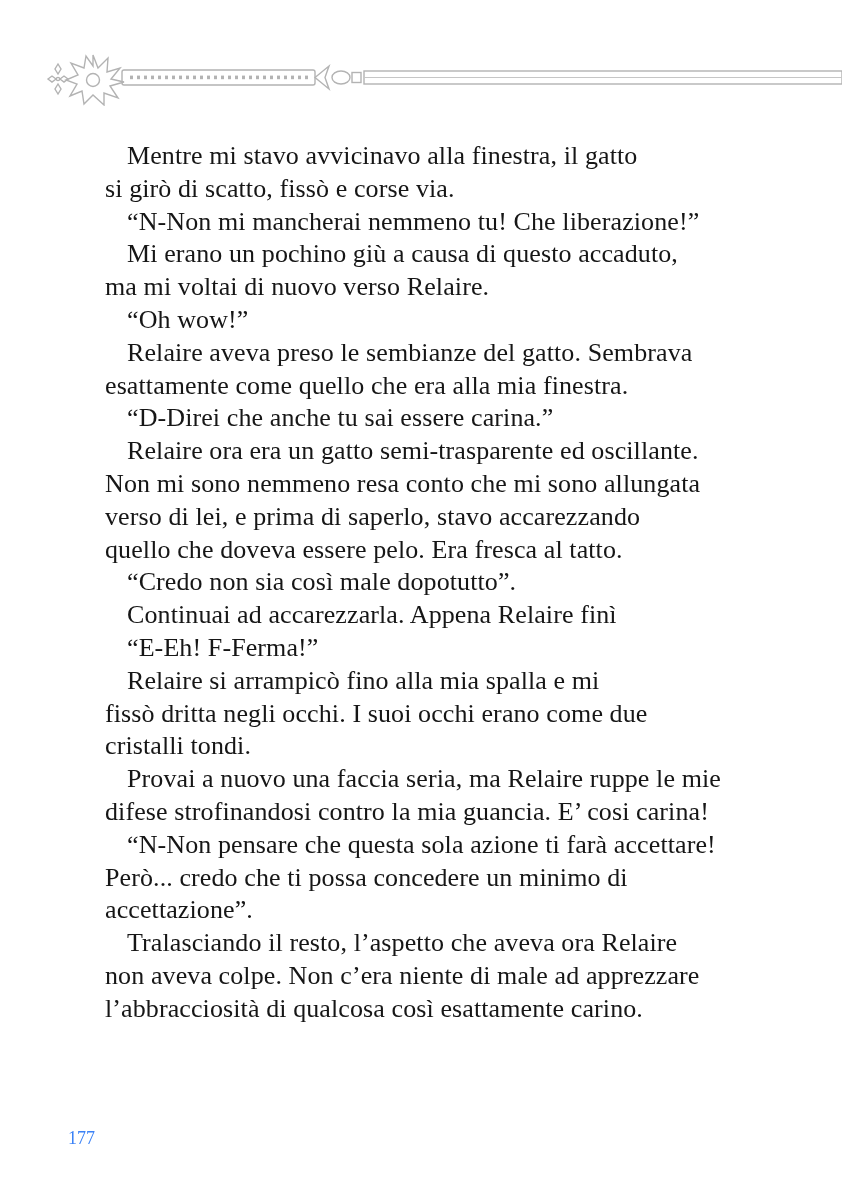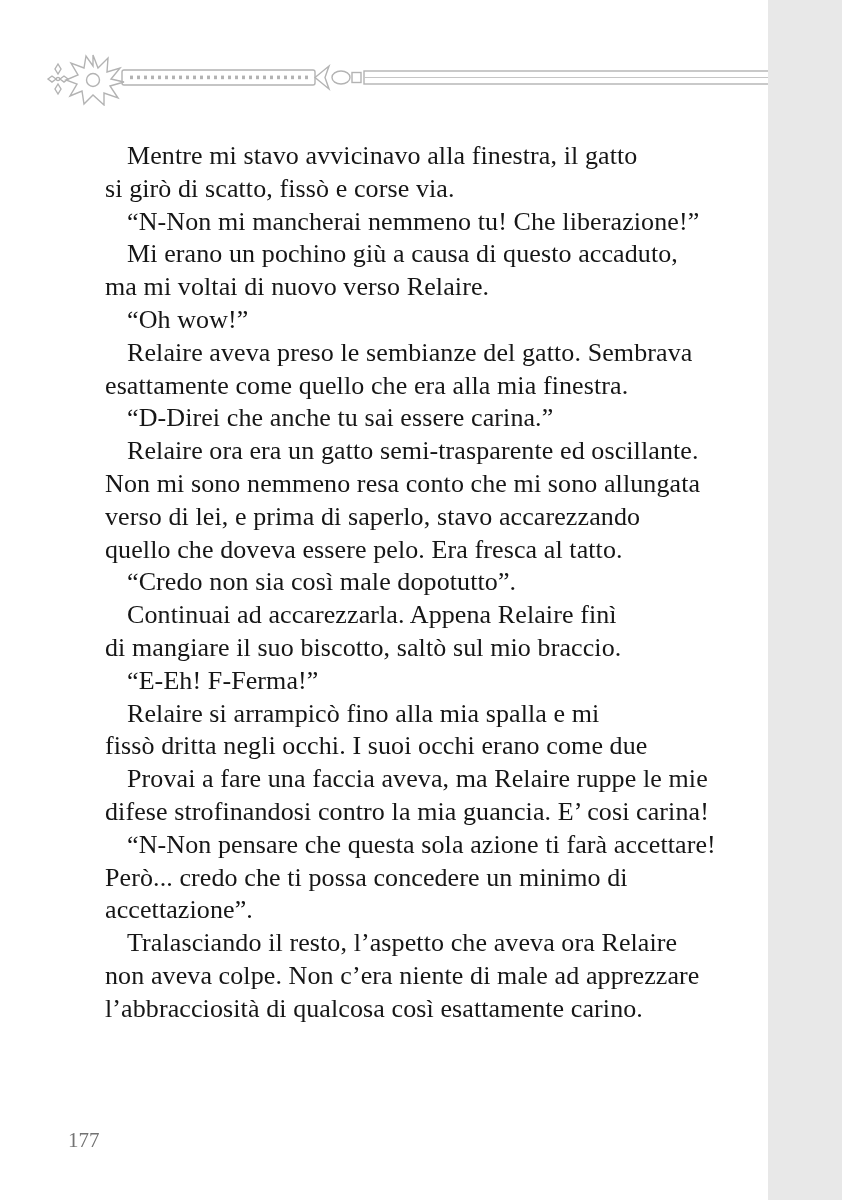--- a/index.html
+++ b/index.html
@@ -2,21 +2,21 @@
 <html><head>
 <meta charset="utf-8">
 <style>
   html, body {
     margin: 0;
     padding: 0;
     background: #e8e8e8;
   }
   .page {
     position: relative;
-    width: 768px;
+    width: 842px;
     height: 1200px;
     background: #ffffff;
     overflow: hidden;
     font-family: "Liberation Serif", serif;
   }
   .ornament {
     position: absolute;
     left: 46px;
     top: 54px;
     width: 796px;
@@ -37,22 +37,22 @@
   }
   .line.indent {
     padding-left: 22px;
   }
   .italic {
   }
   .page-number {
     position: absolute;
     left: 68px;
     top: 1128px;
-    font-size: 21px;
-    color: #737373;
+    font-size: 18px;
+    color: #3b82f6;
   }
 </style>
 </head>
 <body>
 
 <div class="page">
 
   <svg class="ornament" viewBox="0 0 796 52" fill="none" stroke="#b3b3b3" stroke-width="1.4">
 
     <g>
@@ -121,25 +121,25 @@
       <div class="line indent"><span>“Oh wow!”</span></div>
       <div class="line indent"><span>Relaire aveva preso le sembianze del gatto. Sembrava</span></div>
       <div class="line"><span>esattamente come quello che era alla mia finestra.</span></div>
       <div class="line indent"><span>“D-Direi che anche tu sai essere carina.”</span></div>
       <div class="line indent"><span>Relaire ora era un gatto semi-trasparente ed oscillante.</span></div>
       <div class="line"><span>Non mi sono nemmeno resa conto che mi sono allungata</span></div>
       <div class="line"><span>verso di lei, e prima di saperlo, stavo accarezzando</span></div>
       <div class="line"><span>quello che doveva essere pelo. Era fresca al tatto.</span></div>
       <div class="line indent"><span>“Credo non sia così male dopotutto”.</span></div>
       <div class="line indent"><span>Continuai ad accarezzarla. Appena Relaire finì</span></div>
-      <div class="line"><span>di mangiare il suo biscotto, saltò sul mio braccio.</span></div>
       <div class="line indent"><span>“E-Eh! F-Ferma!”</span></div>
       <div class="line indent"><span>Relaire si arrampicò fino alla mia spalla e mi</span></div>
       <div class="line"><span>fissò dritta negli occhi. I suoi occhi erano come due</span></div>
-      <div class="line indent"><span>Provai a fare una faccia aveva, ma Relaire ruppe le mie</span></div>
+      <div class="line"><span>cristalli tondi.</span></div>
+      <div class="line indent"><span>Provai a nuovo una faccia seria, ma Relaire ruppe le mie</span></div>
       <div class="line"><span>difese strofinandosi contro la mia guancia. </span><span class="italic">E’ cosi carina!</span></div>
       <div class="line indent"><span>“N-Non pensare che questa sola azione ti farà accettare!</span></div>
       <div class="line"><span>Però... credo che ti possa concedere un minimo di</span></div>
       <div class="line"><span>accettazione”.</span></div>
       <div class="line indent"><span>Tralasciando il resto, l’aspetto che aveva ora Relaire</span></div>
       <div class="line"><span>non aveva colpe. Non c’era niente di male ad apprezzare</span></div>
       <div class="line"><span>l’abbracciosità di qualcosa così esattamente carino.</span></div>
     </div>
 
   <div class="page-number">177</div>

